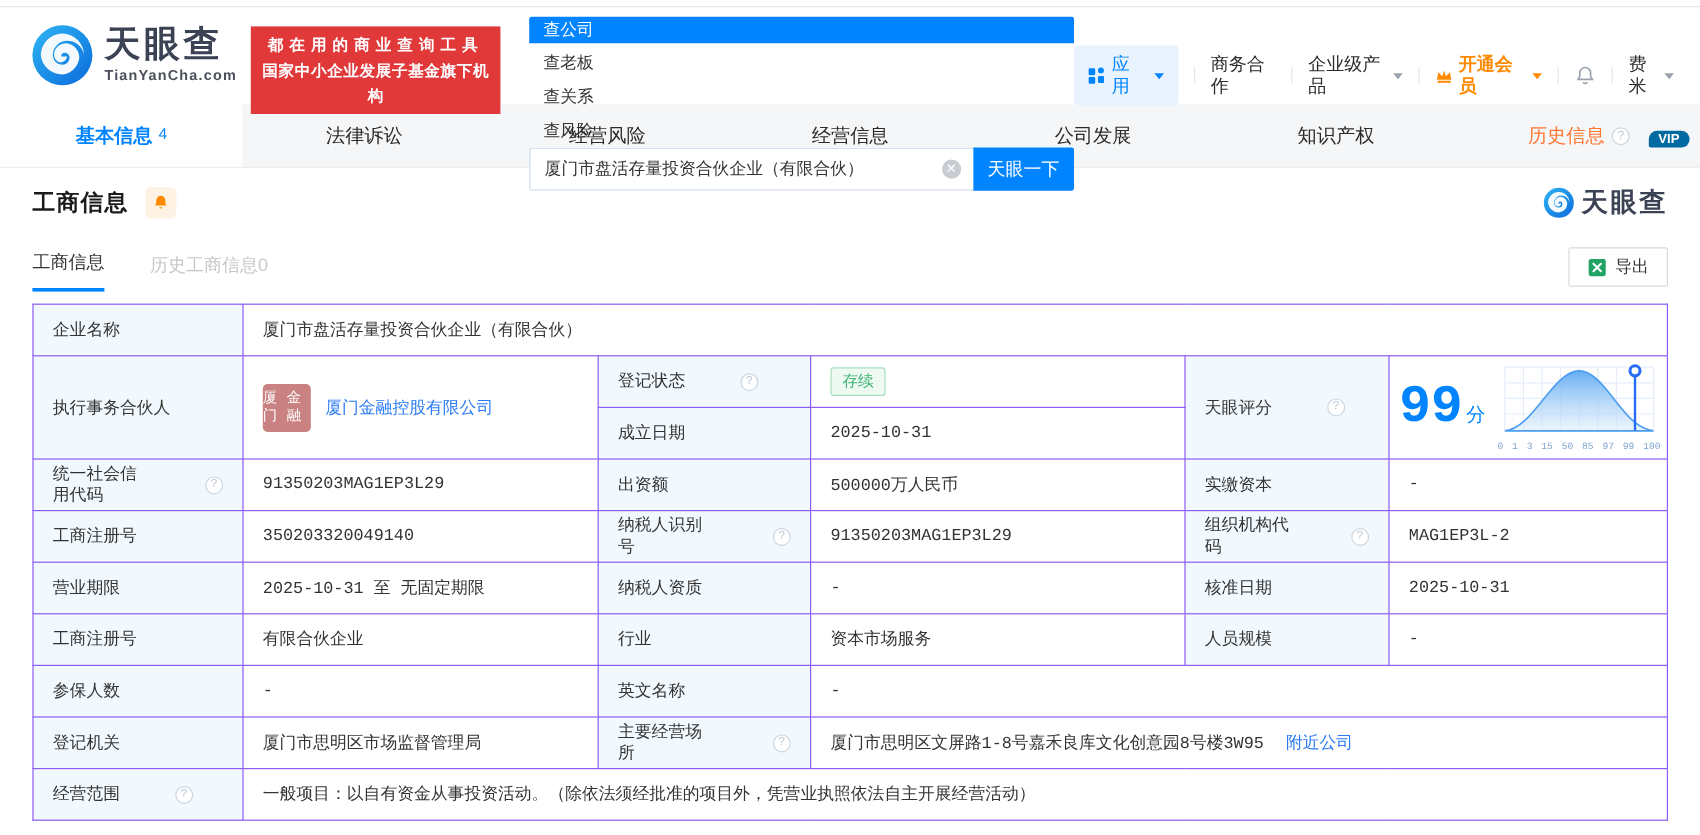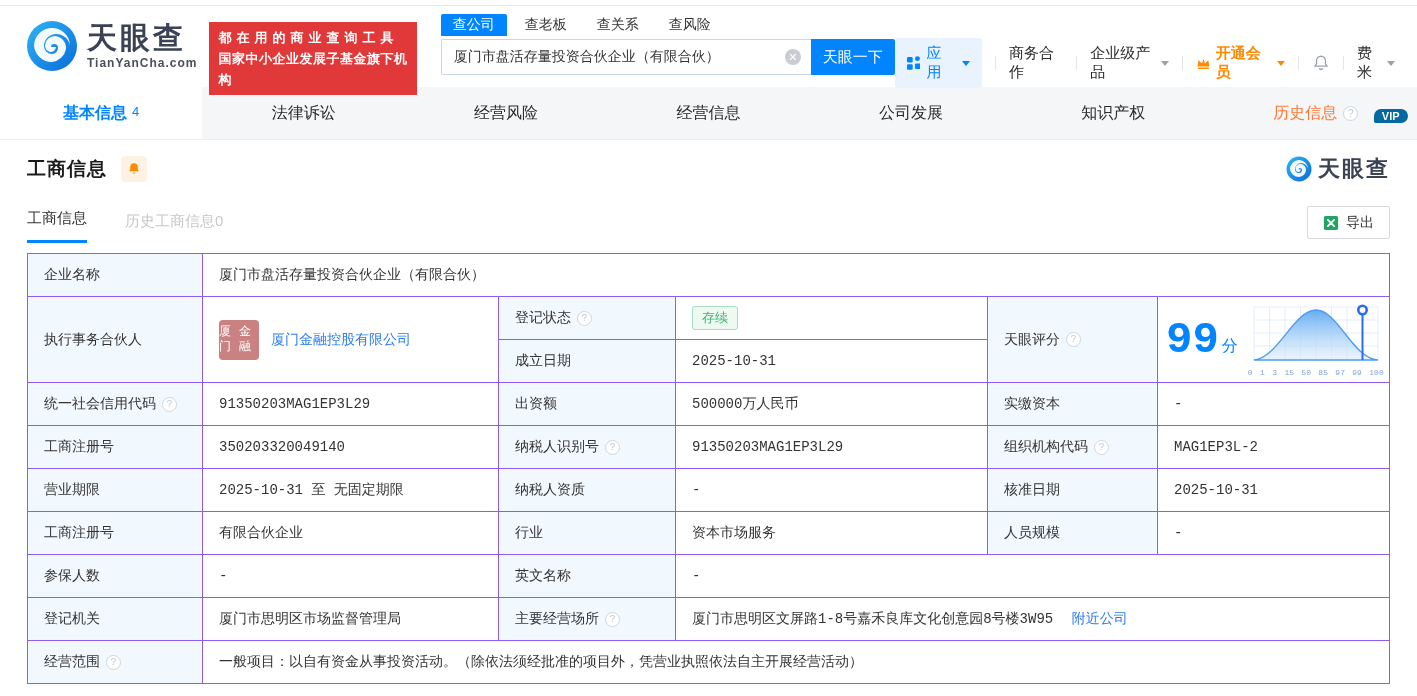--- a/index.html
+++ b/index.html
@@ -7,26 +7,26 @@
          font-family:"Liberation Sans","DejaVu Sans",sans-serif; color:#333; }
   .page { width:1417px; height:596px; position:relative; background:#fff; }
   .topline { height:6px; border-bottom:1px solid #e6e6e6; }
 
   
   .header { display:flex; align-items:flex-start; padding:0 22px 0 26px; height:81px; }
   .logo-block { display:flex; align-items:center; gap:9px; margin-top:14px; }
   .logo-swirl { width:52px; height:52px; display:block; }
   .logo-txt .brand { font-size:30px; font-weight:bold; color:#3a4254; letter-spacing:3px; line-height:32px; }
   .logo-txt .domain { font-size:12px; font-weight:bold; color:#4a4f59; letter-spacing:1px; margin-top:2px; }
-  .promo { margin:16px 0 0 12px; background:#e1383a; color:#fff; padding:5px 9px; font-size:13px; font-weight:bold; line-height:21px; }
+  .promo { margin:16px 0 0 12px; background:#e1383a; color:#fff; padding:5px 9px; font-size:13px; font-weight:bold; line-height:21px;text-align:center; }
   .promo .l1 { letter-spacing:5px; }
   .promo .l2 { letter-spacing:0.5px; }
 
   .search-block { margin-left:24px; margin-top:8px; }
-  .search-tabs { display:flex; gap:6px; }
+  .search-tabs { display:flex; gap:6px;flex-direction:column; }
   .search-tab { font-size:14px; color:#333; padding:2px 12px; cursor:pointer; }
   .search-tab.active { background:#0084ff; color:#fff; border-radius:2px 2px 0 0; }
   .search-row { display:flex; margin-top:3px; }
   .search-input-wrap { position:relative; }
   .search-input { width:370px; height:36px; border:1px solid #c9d5e8; border-right:none; border-radius:2px 0 0 2px;
                   padding:0 34px 0 12px; font-size:14px; color:#333; outline:none;
                   font-family:"Liberation Sans","DejaVu Sans",sans-serif; }
   .clear-icon { position:absolute; right:10px; top:10px; width:16px; height:16px; border-radius:50%;
                 background:#c9ccd2; color:#fff; font-size:11px; line-height:16px; text-align:center; cursor:pointer; }
   .search-btn { width:84px; height:36px; background:#0084ff; color:#fff; border:none; font-size:15px;
@@ -65,21 +65,21 @@
   .subtab { font-size:15px; cursor:pointer; padding-bottom:12px; }
   .subtab.active { color:#333; border-bottom:3px solid #0084ff; }
   .subtab.inactive { color:#c8c8c8; margin-left:38px; }
   .export-btn { margin-left:auto; display:flex; align-items:center; gap:7px; border:1px solid #d9d9d9; background:#fff;
                 border-radius:2px; height:33px; padding:0 15px; font-size:14px; color:#333; cursor:pointer; margin-bottom:4px; font-family:inherit; }
 
   
   table.info { border-collapse:collapse; width:1362px; margin-top:10px; table-layout:fixed; }
   .info th, .info td { border:1px solid #8b5cf6; height:43px; padding:0 16px; font-size:14px; text-align:left; vertical-align:middle; font-weight:normal; color:#333;font-family:Liberation Mono, monospace; }
   .info th { background:#f2f9fe; }
-  .lblwrap { display:flex; align-items:center; }
+  .lblwrap { display:flex; align-items:center;gap:40px; }
   a.lnk { color:#2b7bf3; text-decoration:none; cursor:pointer; }
   .partner-cell { display:flex; align-items:center; }
   .avatar { width:40px; height:40px; border-radius:4px; background:#c98181; color:#fff; font-size:12px; line-height:15px;
             display:flex; align-items:center; justify-content:center; margin-right:12px; cursor:pointer; flex:none; }
   .status-badge { display:inline-block; padding:2px 9px; font-size:13px; color:#3eb575; background:#edf9f1;
                   border:1px solid #a8dfc0; border-radius:3px; }
   .score-cell-inner { display:flex; align-items:center; }
   .score-num { font-size:44px; font-weight:bold; color:#0084ff; line-height:44px; }
   .score-unit { font-size:16px; color:#0084ff; margin:14px 0 0 3px; }
   .chart-box { margin-left:10px; }

